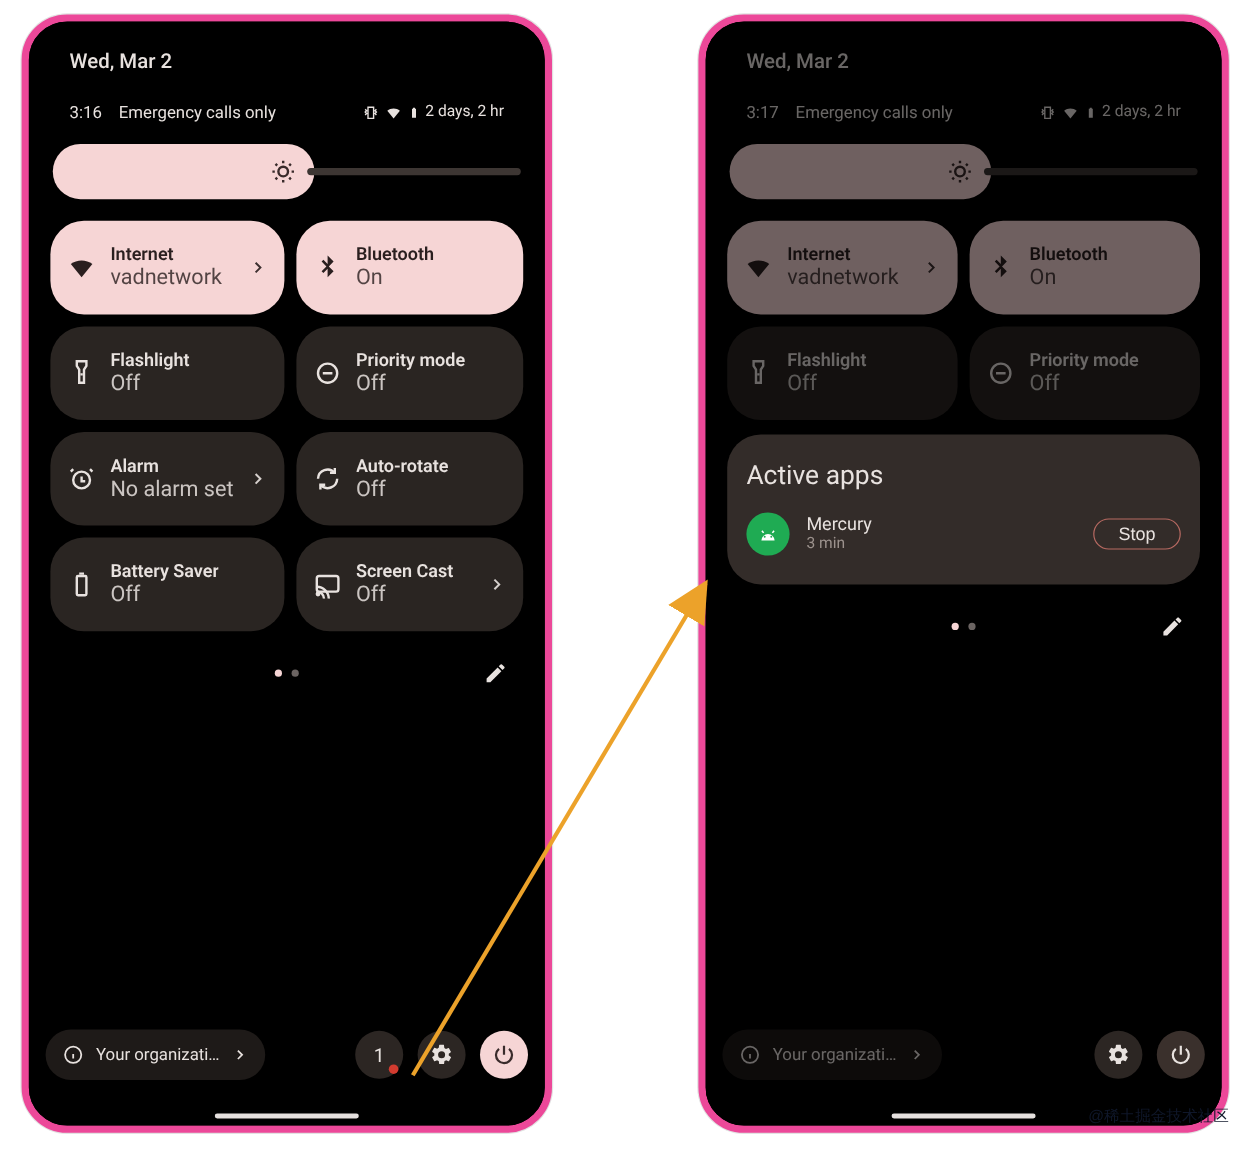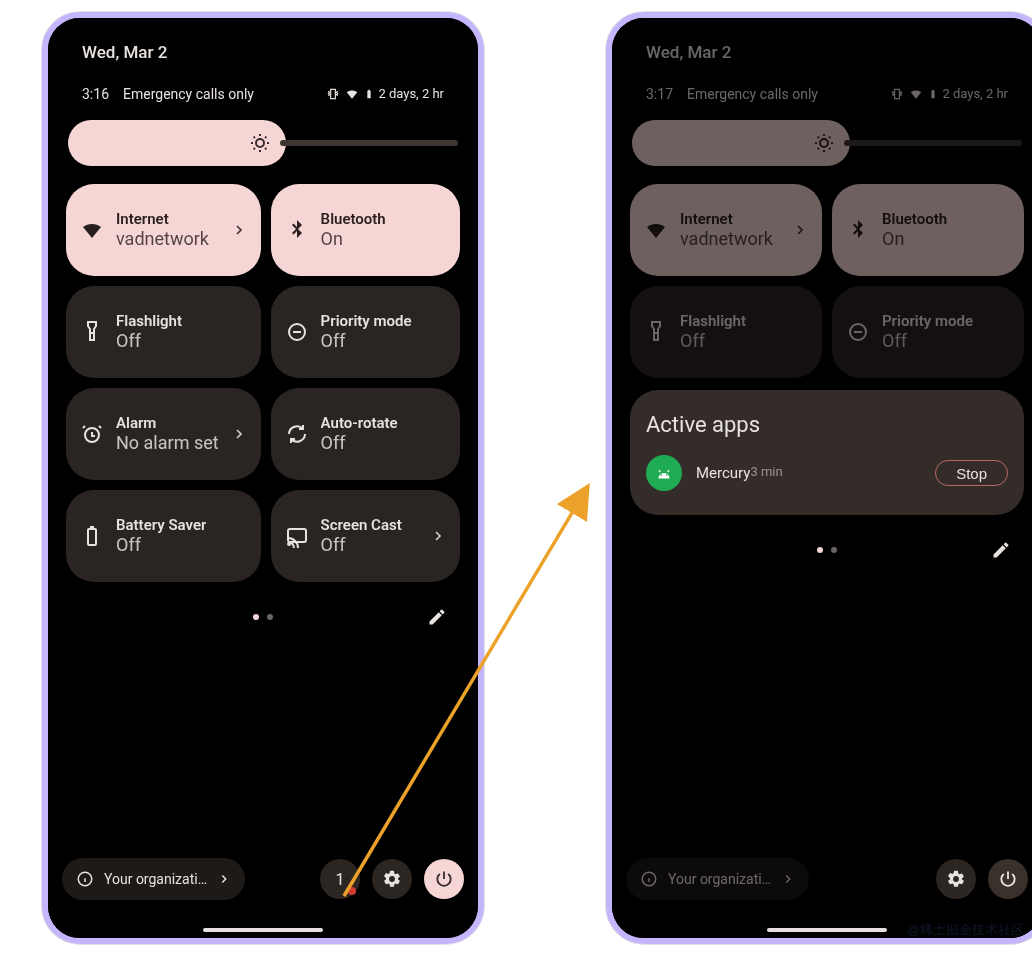--- a/index.html
+++ b/index.html
@@ -11,24 +11,23 @@
     --text-light:#e8e2df;
     --text-dim:#9c928d;
     --accent:#c25b52;
     --green:#1fab53;
     --orange:#eca22a;
   }
   html,body{margin:0;padding:0;background:#fff;font-family:"Google Sans",Roboto,Arial,sans-serif;}
   .stage{width:1032px;height:959px;position:relative;}
   .phone{
     position:absolute;width:430px;height:920px;
-    border:6px solid #c4b5fd;border-radius:38px;background:#000;
+    border:6px solid #ec4899;border-radius:38px;background:#000;
     box-shadow:0 0 0 1px #e2e2e2;
     overflow:hidden;
-    margin-left:24px;
   }
   .phone.left{left:18px;top:12px;}
   .phone.right{left:582px;top:12px;}
   .inner{
     position:absolute;inset:0;background:#000;color:var(--text-light);
   }
   .dim-overlay{position:absolute;inset:0;background:rgba(0,0,0,0.55);pointer-events:none;border-radius:32px;}
   .content{position:relative;padding:10px 12px 0;box-sizing:border-box;height:100%;}
   .date{font-size:17px;font-weight:500;padding:14px 22px 6px;color:var(--text-light);}
   .status-row{
@@ -42,21 +41,21 @@
     display:flex;align-items:center;margin:8px 8px 18px;height:46px;
   }
   .brightness-fill{
     flex:0 0 56%;height:46px;border-radius:26px;background:var(--pink);
     display:flex;align-items:center;justify-content:flex-end;padding-right:14px;box-sizing:border-box;
   }
   .brightness-rest{flex:1;height:6px;background:#3d3633;border-radius:3px;margin-left:-6px;}
   .brightness-btn{width:24px;height:24px;color:#3a2b2b;}
   .tiles{display:grid;grid-template-columns:1fr 1fr;gap:10px;padding:0 6px;}
   .tile{
-    background:var(--panel);border-radius:28px;height:92px;
+    background:var(--panel);border-radius:28px;height:78px;
     display:flex;align-items:center;padding:0 14px;gap:12px;box-sizing:border-box;
     color:var(--text-light);position:relative;
   }
   .tile.on{background:var(--pink);color:#2a1f1f;}
   .tile .ticon{width:24px;height:24px;flex:0 0 24px;}
   .tile .tlabel{display:flex;flex-direction:column;line-height:1.2;overflow:hidden;}
   .tile .tlabel .t1{font-size:15px;font-weight:600;white-space:nowrap;text-overflow:ellipsis;overflow:hidden;}
   .tile .tlabel .t2{font-size:18px;opacity:.85;white-space:nowrap;text-overflow:ellipsis;overflow:hidden;}
   .tile .chev{margin-left:auto;width:16px;height:16px;opacity:.9;}
   .tile.on .tlabel .t2{opacity:.8;}
@@ -89,21 +88,21 @@
     margin:12px 6px 0;background:var(--panel-light);border-radius:28px;padding:18px 16px 24px;
     position:relative;z-index:5;
   }
   .active-title{text-align:left;font-size:22px;color:var(--text-light);margin:4px 0 18px;font-weight:400;}
   .active-row{display:flex;align-items:center;gap:14px;}
   .app-icon{
     width:36px;height:36px;border-radius:50%;background:var(--green);
     display:flex;align-items:center;justify-content:center;flex:0 0 36px;
   }
   .app-icon svg{width:22px;height:22px;}
-  .app-text{display:flex;flex-direction:row;line-height:1.25;}
+  .app-text{display:flex;flex-direction:column;line-height:1.25;}
   .app-text .n{font-size:15px;color:var(--text-light);}
   .app-text .d{font-size:13px;color:var(--text-dim);}
   .stop-btn{
     margin-left:auto;border:1px solid #b86a62;color:var(--text-light);background:transparent;
     border-radius:22px;height:26px;padding:0 20px;font-size:15px;
   }
   
   .arrow-svg{position:absolute;left:0;top:0;pointer-events:none;}
   .watermark{
     position:absolute;right:8px;bottom:20px;font-size:13px;color:#0f172a;

